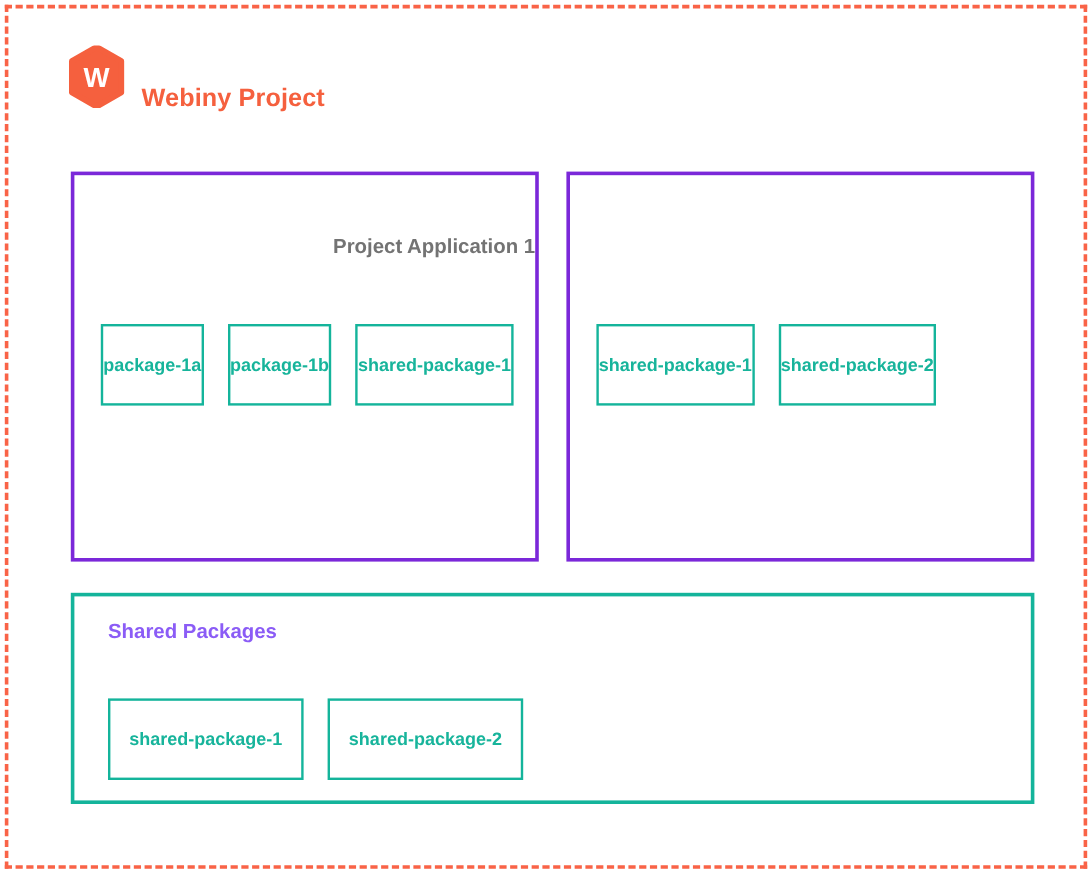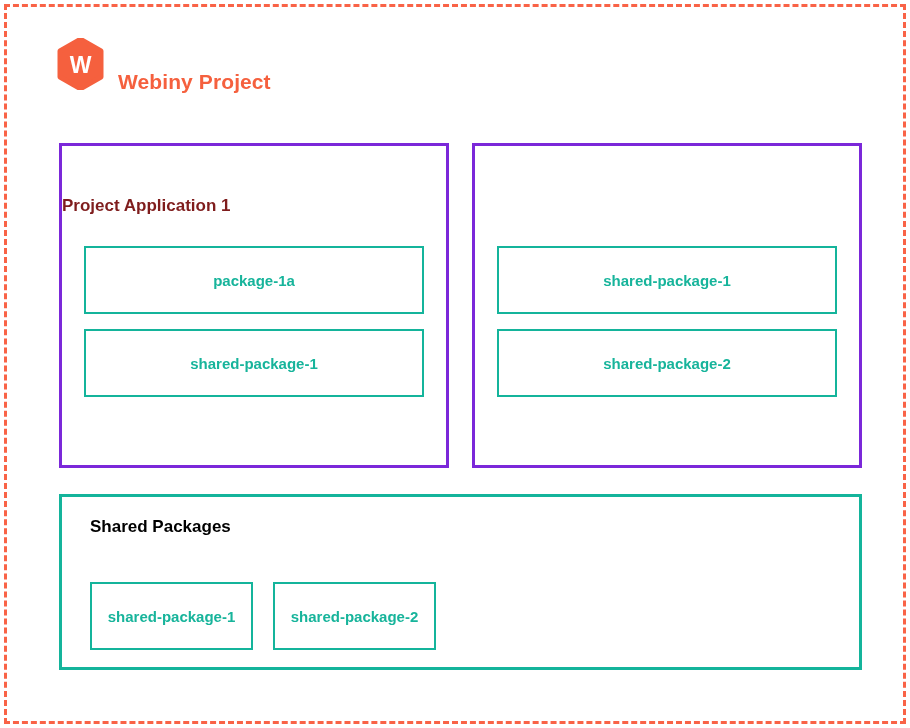--- a/index.html
+++ b/index.html
@@ -61,34 +61,34 @@
     background: #ffffff;
   }
   #app-box-0 { left: 52px;  top: 136px; width: 390px; height: 325px; }
   #app-box-1 { left: 465px; top: 136px; width: 390px; height: 325px; }
 
   .app-title {
     position: absolute;
     left: 0;
     right: 0;
     top: 50px;
-    text-align: left;
+    text-align: right;
     font-size: 17px;
     font-weight: bold;
-    color: #7f1d1d;
+    color: #737373;
     white-space: nowrap;
   }
 
   .pkg-grid {
     position: absolute;
     left: 22px;
     right: 22px;
-    top: 100px;
+    top: 124px;
     display: grid;
-    grid-template-columns: 1fr;
+    grid-template-columns: 1fr 1fr 1fr 1fr;
     column-gap: 20px;
     row-gap: 15px;
   }
 
   .pkg-box {
     box-sizing: border-box;
     height: 68px;
     border: 2px solid #14B49B;
     background: #ffffff;
     display: flex;
@@ -110,21 +110,21 @@
     box-sizing: border-box;
     border: 3px solid #14B49B;
     background: #ffffff;
   }
   #shared-packages-title {
     position: absolute;
     left: 28px;
     top: 20px;
     font-size: 17px;
     font-weight: bold;
-    color: #000000;
+    color: #8b5cf6;
     white-space: nowrap;
   }
   #shared-packages-grid {
     position: absolute;
     left: 28px;
     top: 85px;
     display: flex;
     gap: 20px;
   }
   #shared-packages-grid .pkg-box {
@@ -143,20 +143,21 @@
         <text x="23.5" y="34.5" text-anchor="middle" font-family="Liberation Sans, sans-serif" font-size="23" font-weight="bold" fill="#FFFFFF">W</text>
       </svg>
     </span>
     <span id="project-title">Webiny Project</span>
   </div>
 
   <div class="app-box" id="app-box-0">
     <div class="app-title">Project Application 1</div>
     <div class="pkg-grid">
       <div class="pkg-box">package-1a</div>
+      <div class="pkg-box">package-1b</div>
       <div class="pkg-box">shared-package-1</div>
     </div>
   </div>
 
   <div class="app-box" id="app-box-1">
     <div class="pkg-grid">
       <div class="pkg-box">shared-package-1</div>
       <div class="pkg-box">shared-package-2</div>
     </div>
   </div>

